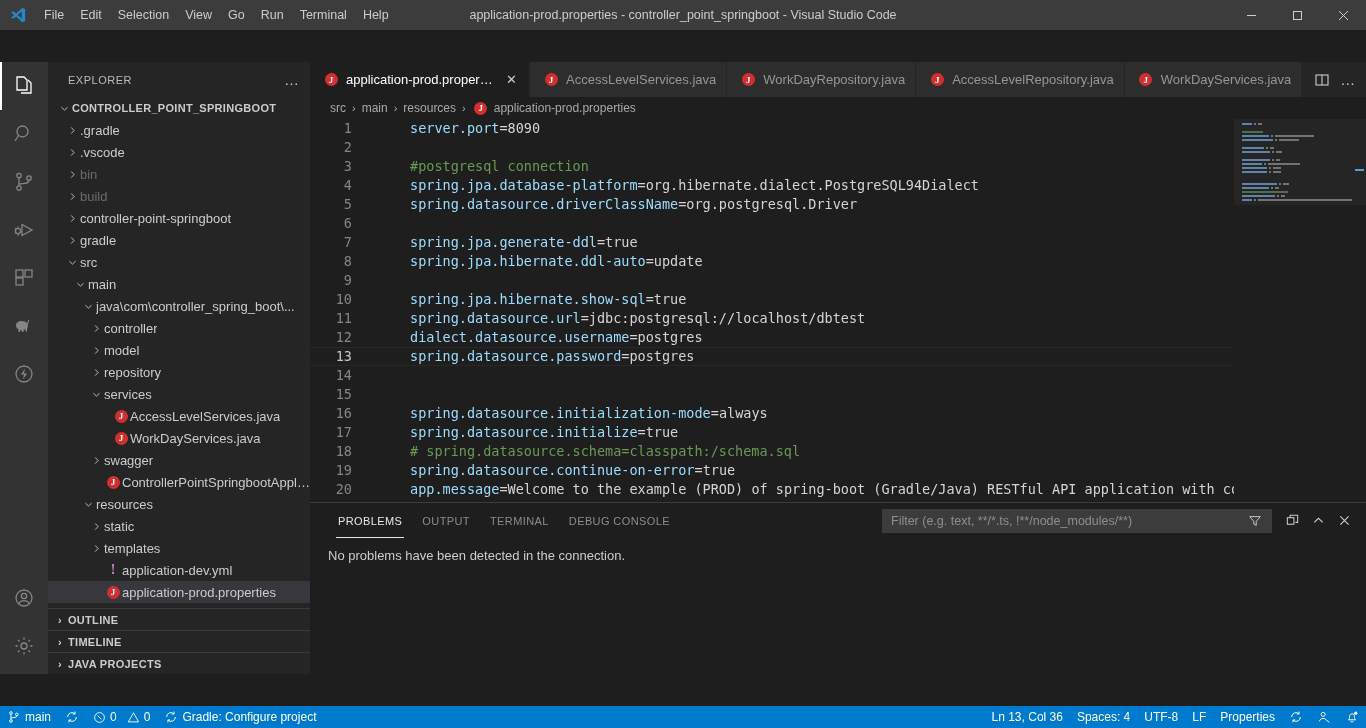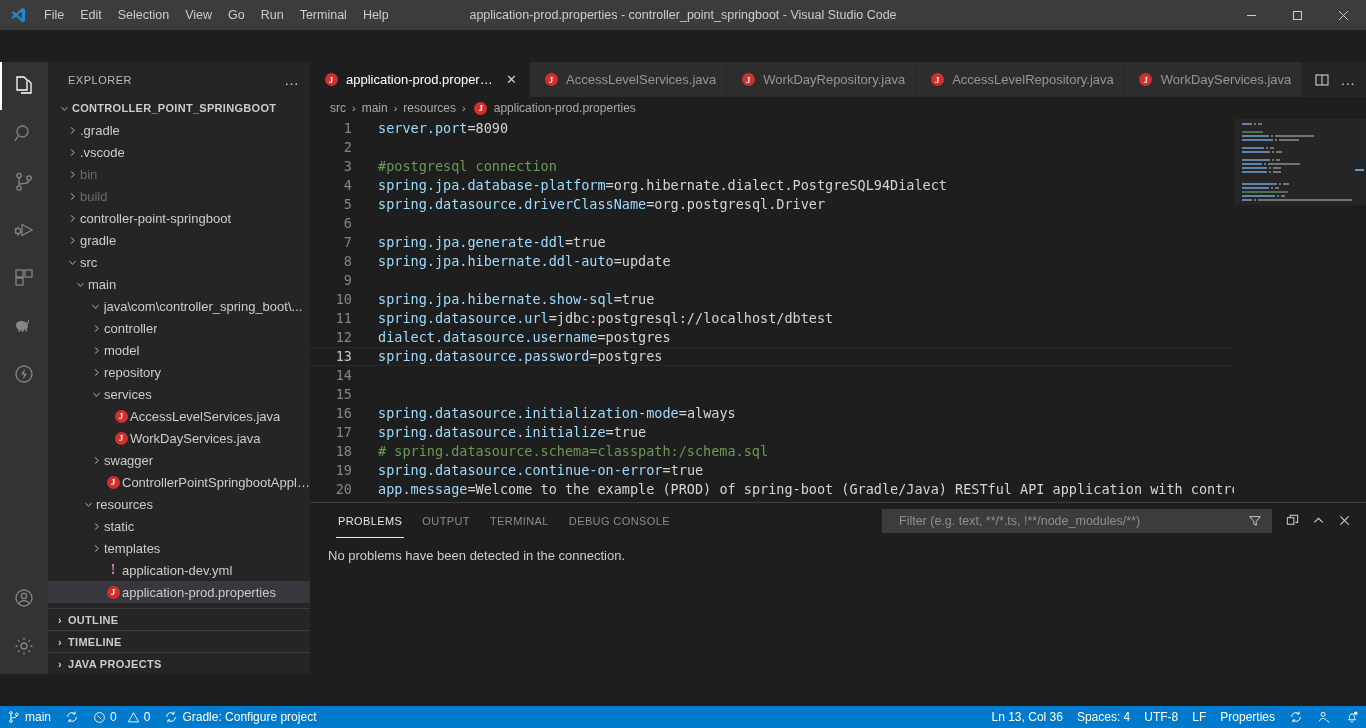--- a/index.html
+++ b/index.html
@@ -109,21 +109,21 @@
   .codeline {
     height: 19px; display: flex; align-items: center; white-space: pre;
     font-family: "DejaVu Sans Mono", monospace; font-size: 13.5px; line-height: 19px;
   }
   .codeline.current { background: #1e1e1e; box-shadow: inset 0 1px 0 #282828, inset 0 -1px 0 #282828; }
   .lnum {
     width: 64px; flex: 0 0 64px; text-align: right; padding-right: 22px;
     color: #858585; font-family: "DejaVu Sans Mono", monospace; font-size: 13.5px;
   }
   .codeline.current .lnum { color: #c6c6c6; }
-  .ctext { padding-left: 4px; color: #d4d4d4; }
+  .ctext { padding-left: 4px; color: #d4d4d4; margin-left: 32px; }
   .k  { color: #9cdcfe; }
   .v  { color: #d4d4d4; }
   .cm { color: #6a9955; }
   .eq { color: #d4d4d4; }
 
   .minimap {
     width: 132px; flex: 0 0 132px; background: #1e1e1e; position: relative; overflow:hidden;
     padding-top: 4px;
   }
   .mm-line { height: 3px; margin: 0 0 1px 8px; display:flex; gap:2px; }
@@ -139,21 +139,21 @@
     display:flex; align-items:center; padding: 0 10px; font-size: 11px; letter-spacing:.4px;
     color: #8c8c8c; text-transform: uppercase; position: relative;
   }
   .panel-tab.active { color: #e7e7e7; }
   .panel-tab.active::after {
     content:""; position:absolute; left:8px; right:8px; bottom:0; height:1px; background:#e7e7e7;
   }
   .panel-actions { margin-left:auto; display:flex; align-items:center; gap:2px; padding-right: 10px;}
   .filter-box {
     width: 390px; height: 24px; background:#3c3c3c; border:1px solid #3c3c3c; display:flex; align-items:center;
-    padding: 0 4px 0 16px; margin-right: 6px;
+    padding: 0 4px 0 8px; margin-right: 6px;
   }
   .filter-box input {
     flex:1 1 auto; background: transparent; border:0; outline:0; color:#cccccc;
     font-family: "Liberation Sans", sans-serif; font-size: 12.5px;
   }
   .filter-box input::placeholder { color:#8f8f8f; }
   .pa-icon { width:24px;height:24px;display:flex;align-items:center;justify-content:center;color:#cccccc;}
   .panel-body { flex:1 1 auto; padding: 10px 0 0 18px; font-size: 13px; color: #cccccc; }
 
   
@@ -345,21 +345,21 @@
             <span class="label">src</span>
           </div>
           <div class="row" style="padding-left: 24px;">
             <span class="chev">
               <svg width="11" height="11" viewBox="0 0 16 16" fill="none" stroke="#cccccc" stroke-width="1.3">
                 <path d="M3.5 6 8 10.4 12.5 6"></path>
               </svg>
             </span>
             <span class="label">main</span>
           </div>
-          <div class="row" style="padding-left: 32px; justify-content: center;">
+          <div class="row" style="padding-left: 32px;">
             <span class="chev">
               <svg width="11" height="11" viewBox="0 0 16 16" fill="none" stroke="#cccccc" stroke-width="1.3">
                 <path d="M3.5 6 8 10.4 12.5 6"></path>
               </svg>
             </span>
             <span class="label">java\com\controller_spring_boot\...</span>
           </div>
           <div class="row" style="padding-left: 40px;">
             <span class="chev">
               <svg width="11" height="11" viewBox="0 0 16 16" fill="none" stroke="#cccccc" stroke-width="1.3">

